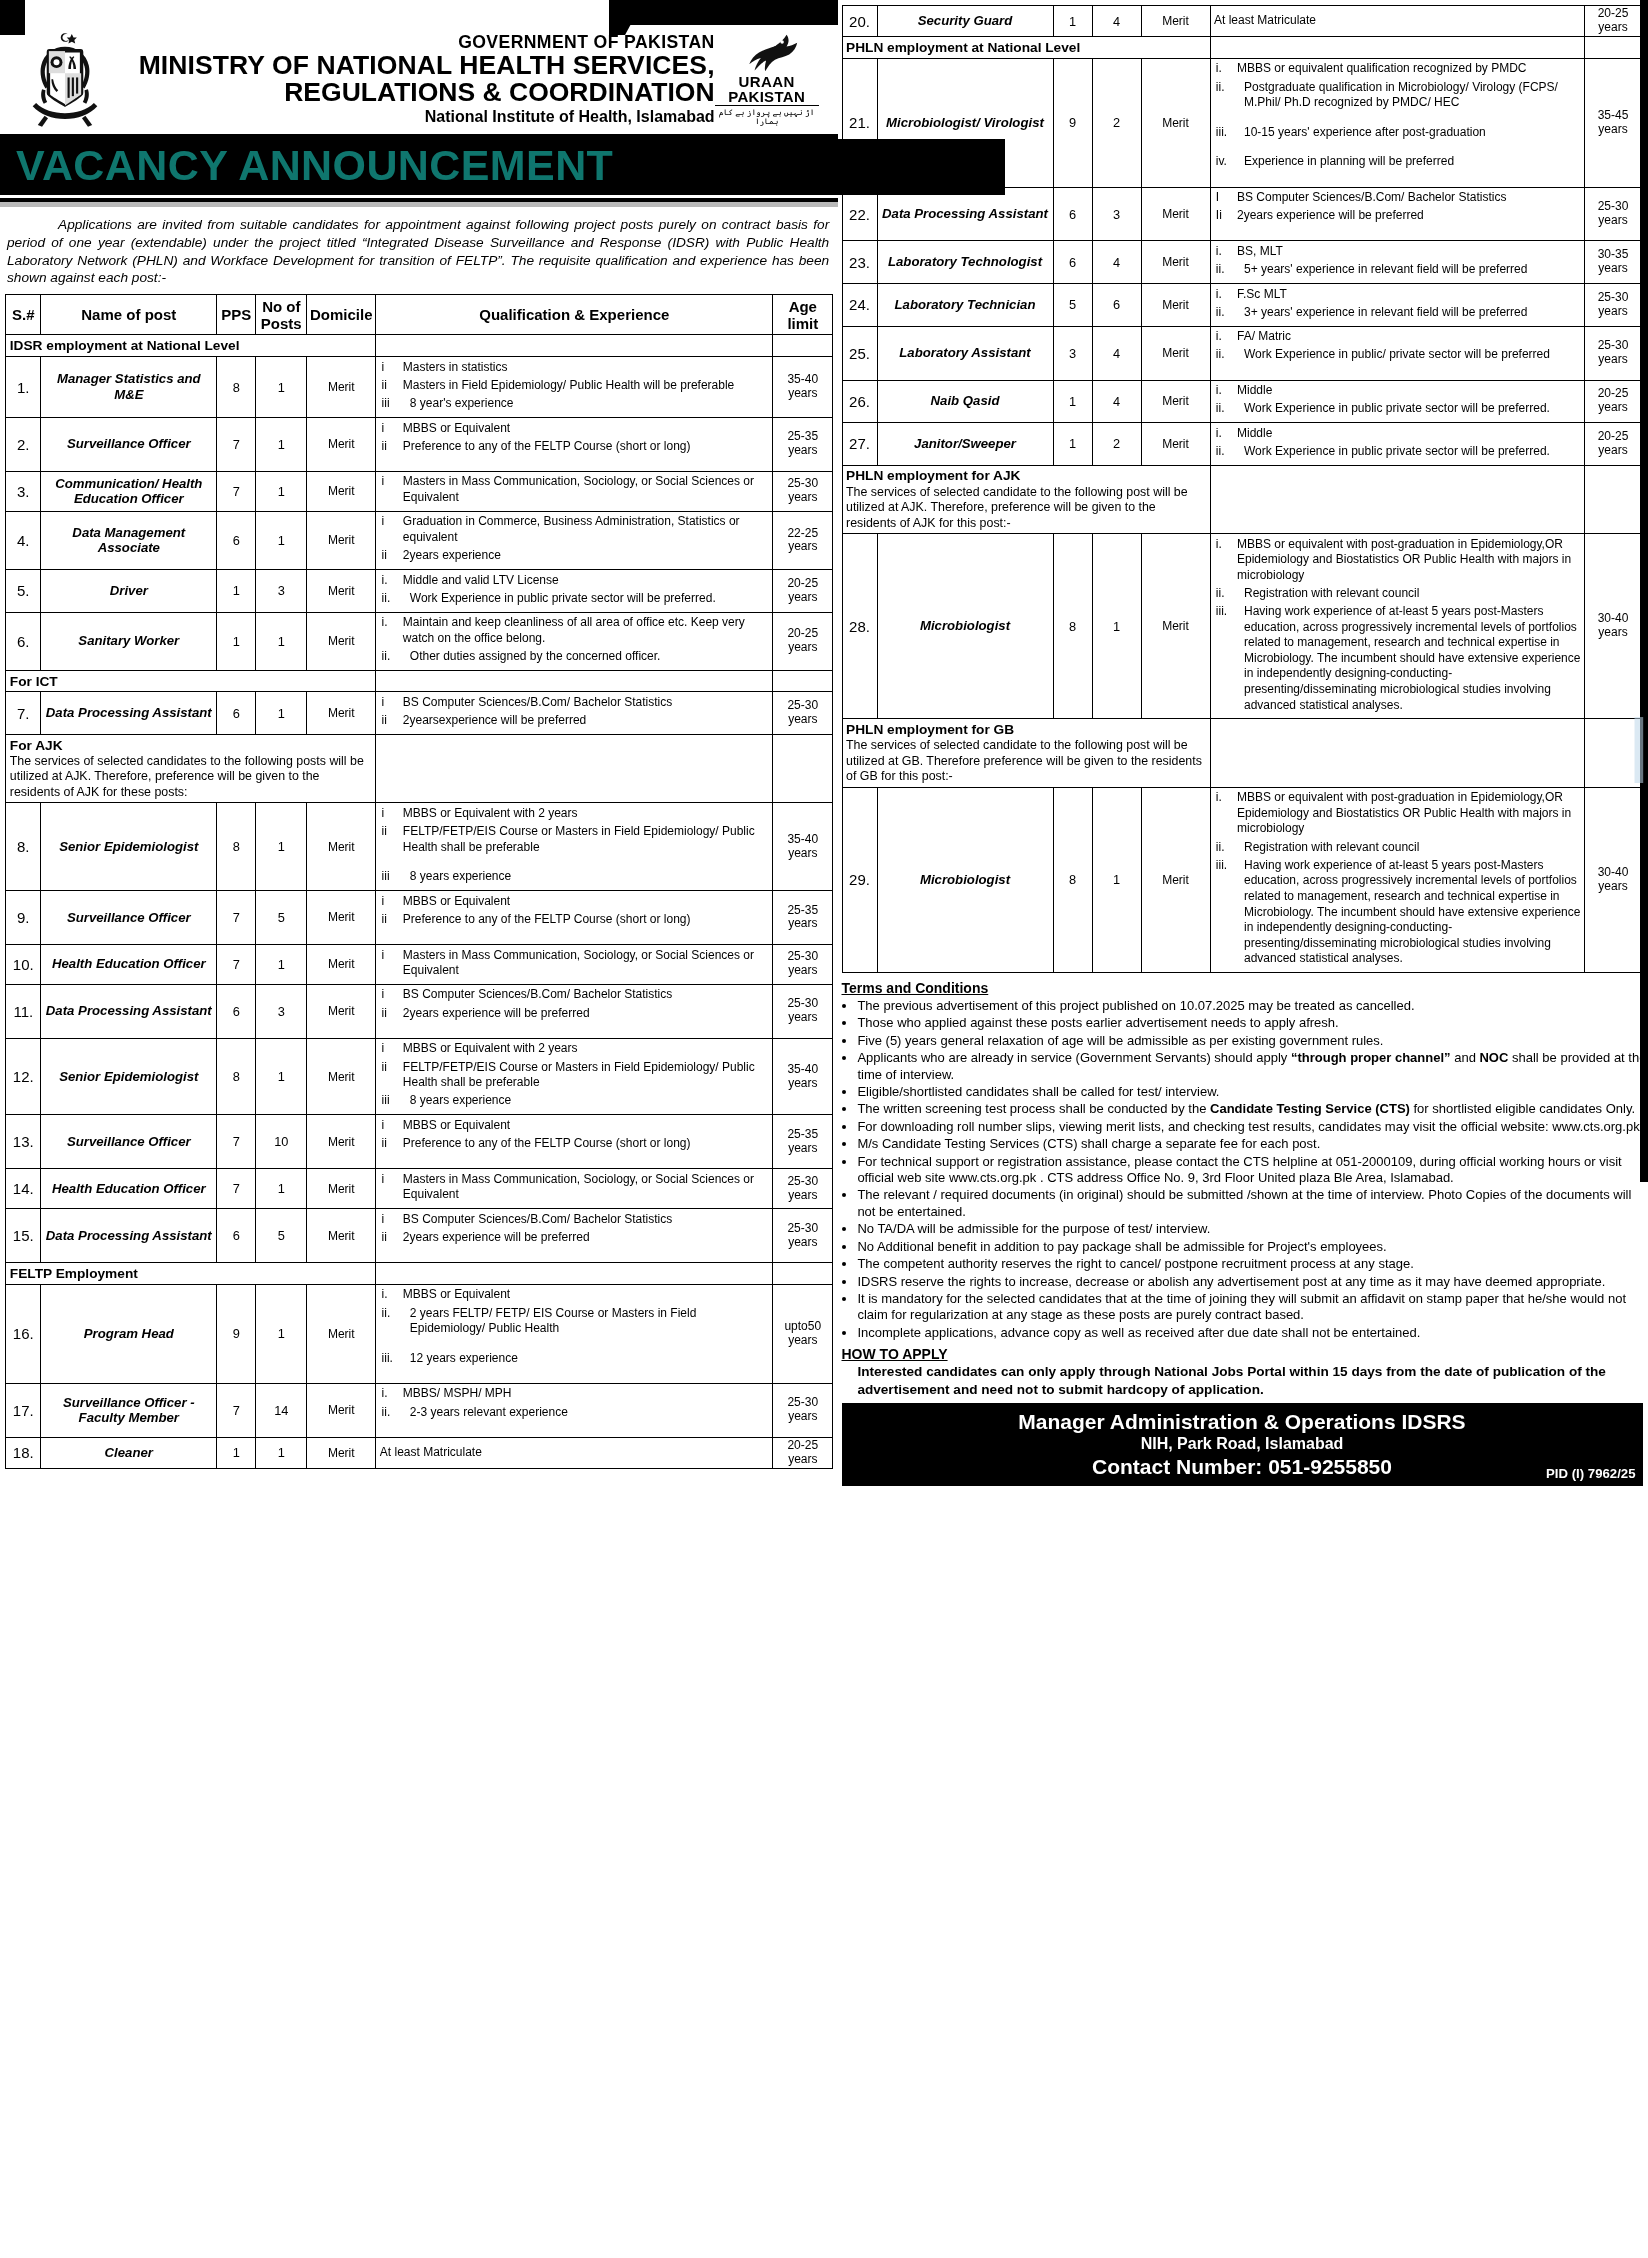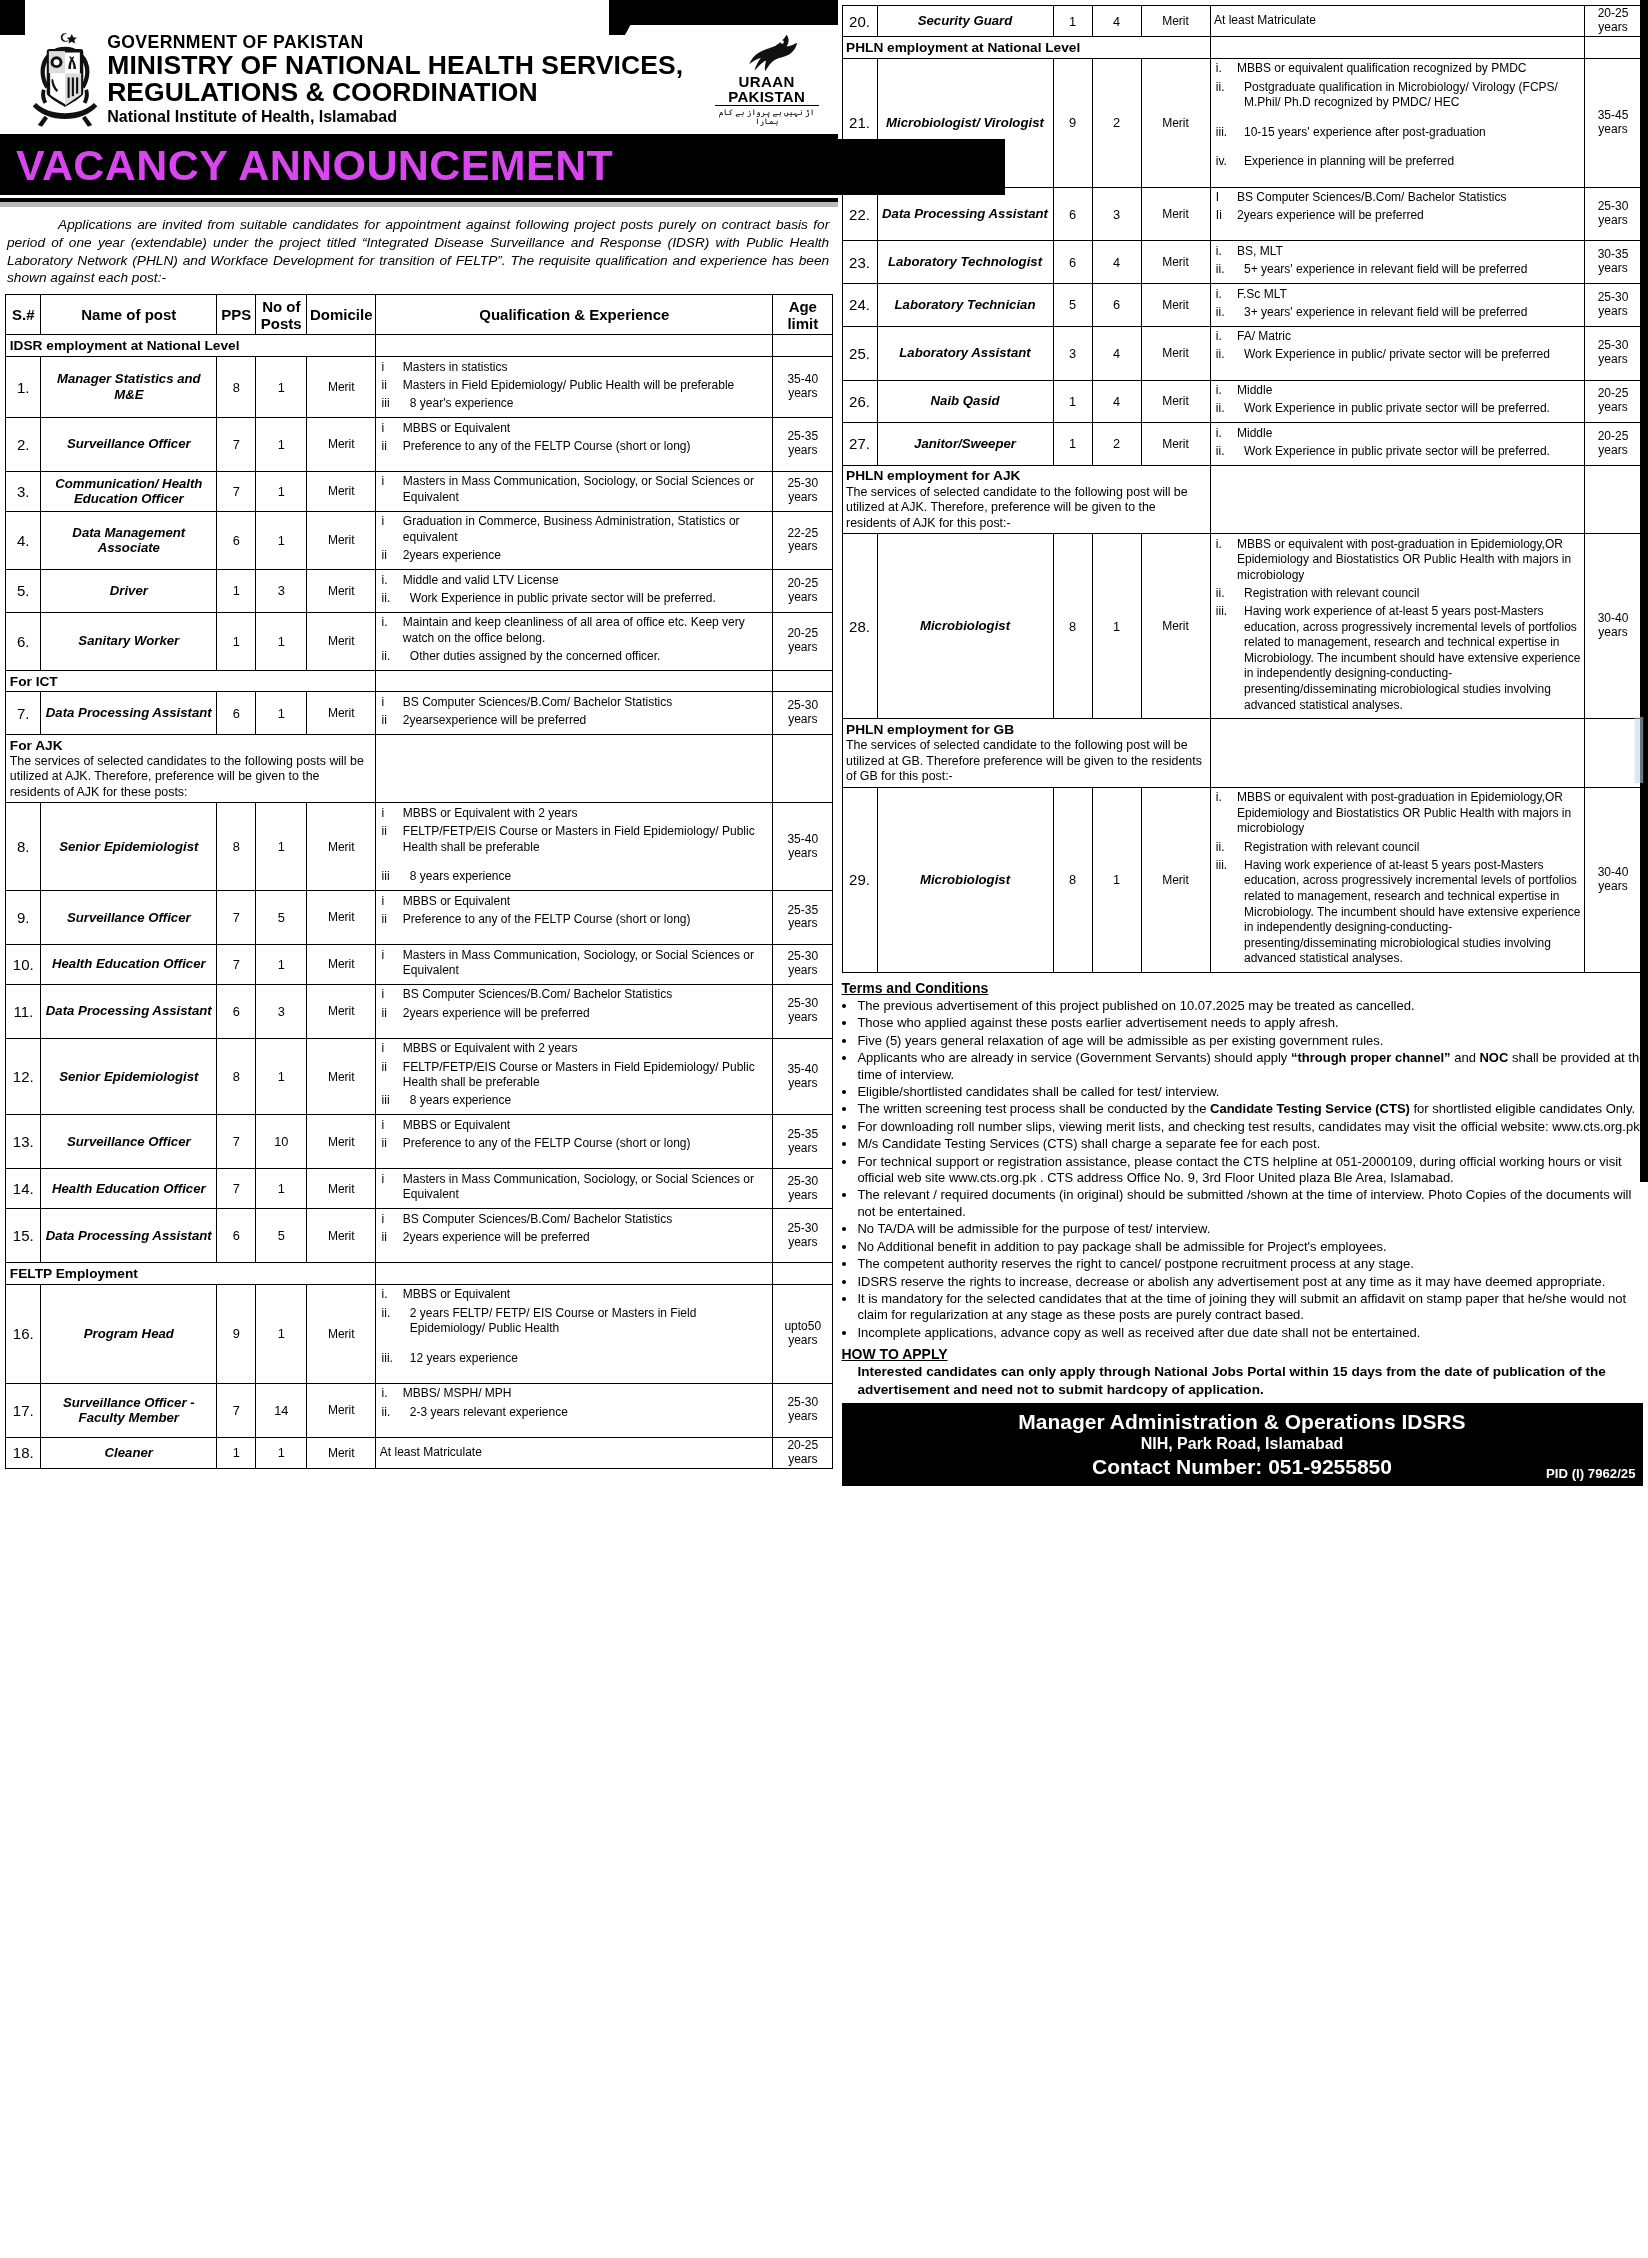--- a/index.html
+++ b/index.html
@@ -23,35 +23,35 @@
   }
   .mast-black-l { position:absolute; left:0; top:0; width:25px; height:35px; background:#000; }
   .mast-black-r { position:absolute; left:618px; top:0; right:0; height:25px; background:#000; }
   .mast-notch {
     position:absolute; left:609px; top:0; width:35px; height:35px; background:#000;
     clip-path: polygon(0 0, 100% 0, 100% 0, 16px 100%, 0 100%);
   }
   .mast-inner { position:absolute; left:0; top:25px; right:0; bottom:0;
       display:flex; align-items:center; }
   .emblem { width:102px; height:104px; margin-left:14px; flex:0 0 auto; }
-  .mast-text { flex:1 1 auto; text-align:left; line-height:1.05; margin-left:-8.8px;}
+  .mast-text { flex:1 1 auto; text-align:right; line-height:1.05; margin-left:-8.8px;}
   .mast-text .l1 { font-size:17.6px; font-weight:bold; letter-spacing:0.4px; }
   .mast-text .l2 { font-size:26.5px; font-weight:bold; letter-spacing:0.1px; }
   .mast-text .l3 { font-size:26.5px; font-weight:bold; }
   .mast-text .l4 { font-size:16px; font-weight:bold; margin-top:1.8px;}
   .uraan { width:104px; margin-right:19.4px; text-align:center; flex:0 0 auto; }
   .uraan .bird { display:block; margin:0 auto; }
   .uraan .u1 { font-size:15px; font-weight:bold; letter-spacing:0.4px; line-height:1; }
   .uraan .u2 { font-size:15px; font-weight:bold; letter-spacing:0.3px; line-height:1.05; border-bottom:1.8px solid #000; padding-bottom:0.9px;}
   .uraan .u3 { font-size:8px; margin-top:1.8px; letter-spacing:0.2px;}
 
   .blackbar { width:838px; height:5.3px; background:#000; }
 
   .vacancy-band {
-    width:1005px; background:#000; color:#d946ef;
+    width:1005px; background:#000; color:#0f766e;
     font-size:43px; font-weight:bold; letter-spacing:0.4px;
     padding:3.5px 0 7px 16px; line-height:1.05;
   }
   .thinrule { width:838px; height:4.4px; background:#000; margin-top:2.6px;}
   .greyrule { width:838px; height:5.3px; background:#b9b9b9; }
 
   .intro {
     font-size:13.7px; line-height:1.30; text-align:justify;
     padding:8.8px 8.8px 7px 7px; width:838px;font-style:italic;
   }

